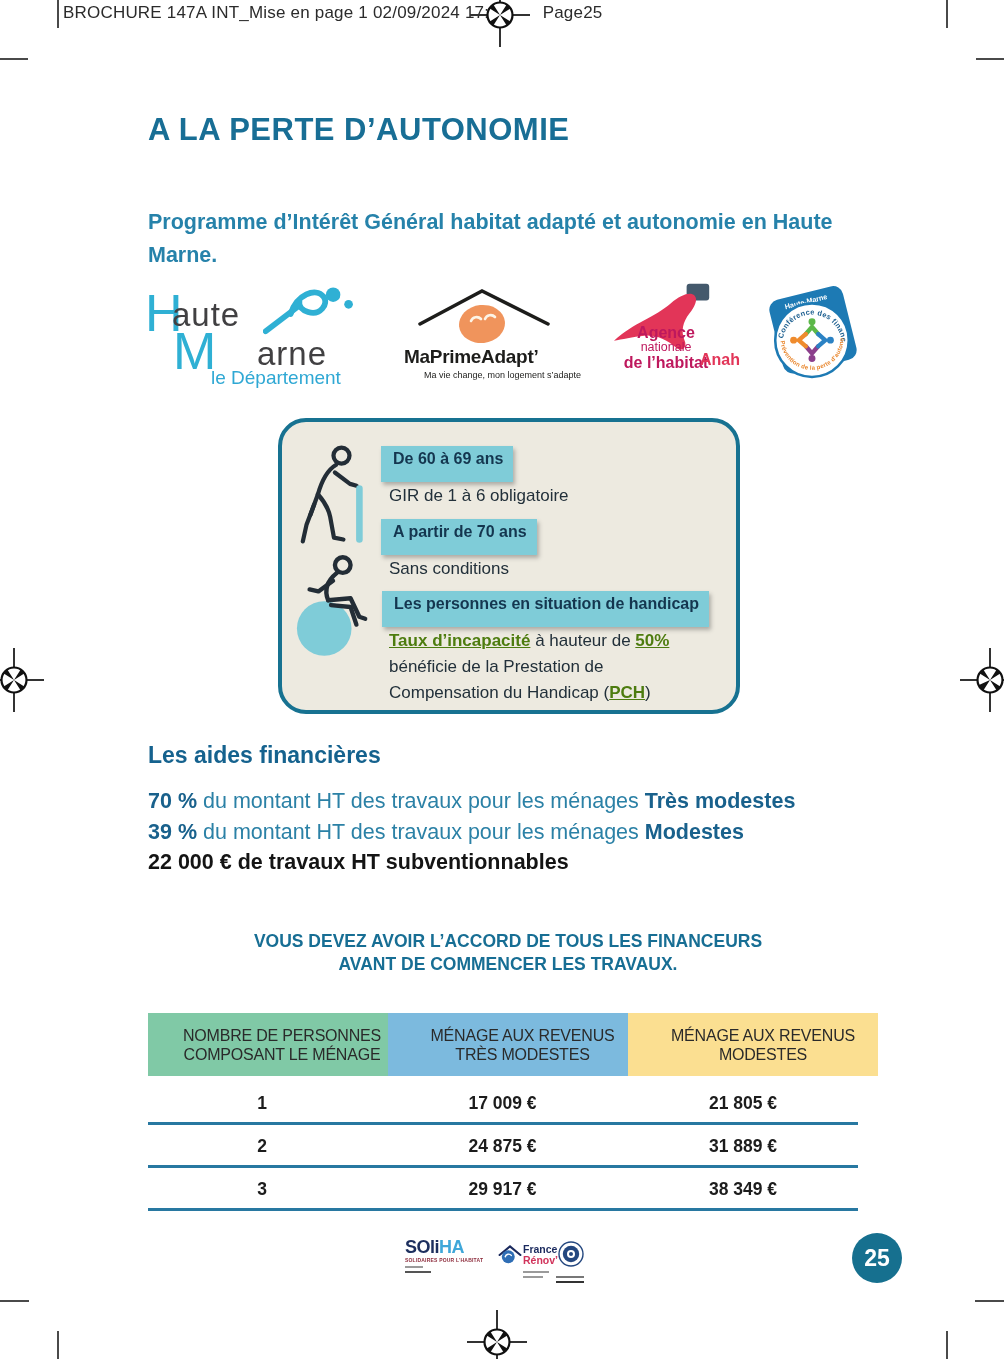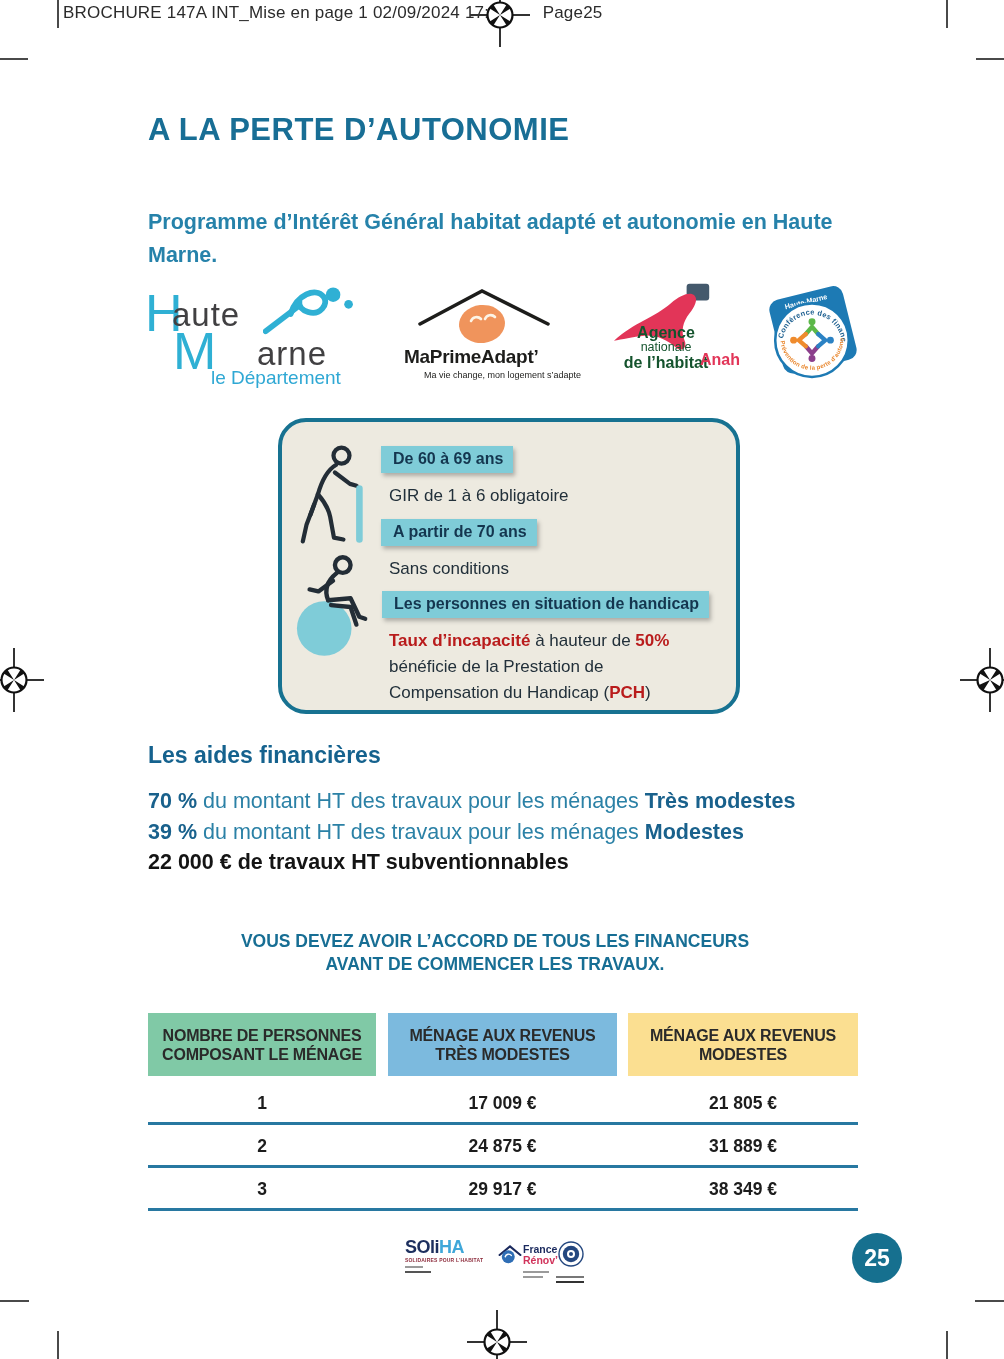--- a/index.html
+++ b/index.html
@@ -18,48 +18,48 @@
 
   
   .hm-logo{position:absolute;left:145px;top:285px;width:215px;height:102px;}
   .hm-big{position:absolute;font-size:52px;font-weight:400;color:#2fb0d4;line-height:1;}
   .hm-word{position:absolute;font-size:33px;color:#414042;line-height:1;letter-spacing:1px;}
   .hm-tag{position:absolute;font-size:19px;color:#2fa8d4;}
   .mpa-logo{position:absolute;left:398px;top:286px;width:172px;height:100px;}
   .mpa-name{position:absolute;left:6px;top:60px;font-size:19px;font-weight:bold;color:#1d1d1b;letter-spacing:-.3px;}
   .mpa-tag{position:absolute;left:6px;top:84px;font-size:9px;color:#1d1d1b;white-space:nowrap;margin-left:20px;}
   .anah-logo{position:absolute;left:612px;top:283px;width:130px;height:110px;}
-  .anah-text{position:absolute;left:6px;top:42px;width:96px;text-align:center;color:#14532d;line-height:15px;}
+  .anah-text{position:absolute;left:6px;top:42px;width:96px;text-align:center;color:#be185d;line-height:15px;}
   .anah-l1{font-size:16px;font-weight:bold;}
   .anah-l2{font-size:12.5px;}
   .anah-l3{font-size:16px;font-weight:bold;}
   .anah-short{position:absolute;left:88px;top:68px;font-size:16px;font-weight:bold;color:#e23558;}
   .badge-logo{position:absolute;left:765px;top:284px;width:94px;height:100px;}
 
   
   .ebox{position:absolute;left:278px;top:418px;width:462px;height:296px;background:#edeae0;
         border:4px solid #177291;border-radius:28px;box-sizing:border-box;}
   .chip{position:absolute;background:#7fccd8;color:#14364f;font-weight:bold;font-size:16px;
-        padding:4px 10px 5px 12px;box-shadow:2px 3px 4px rgba(60,60,60,.35);white-space:nowrap;}
+        padding:4px 10px 14px 12px;box-shadow:2px 3px 4px rgba(60,60,60,.35);white-space:nowrap;}
   .eplain{position:absolute;font-size:17px;color:#22303a;white-space:nowrap;}
   .epara{position:absolute;left:107px;top:206px;width:340px;font-size:17px;color:#22303a;line-height:26px;}
-  .epara b{color:#b91c1c;}
+  .epara b{color:#4d7c0f;text-decoration:underline;}
 
   
   .aides-h{position:absolute;left:148px;top:742px;font-size:23px;font-weight:bold;color:#15628e;}
   .aides{position:absolute;left:148px;top:786px;font-size:21.5px;line-height:30.5px;color:#2b81a6;white-space:nowrap;}
   .aides b{color:#19618c;}
   .aides .dark{color:#141414;font-weight:bold;}
 
   
-  .notice{position:absolute;left:140px;top:930px;width:710px;text-align:center;font-size:17.5px;
+  .notice{position:absolute;left:153px;top:930px;width:710px;text-align:center;font-size:17.5px;
           font-weight:bold;color:#176e94;line-height:23px;}
   .tcaption{position:absolute;left:148px;top:984px;width:710px;text-align:center;font-size:17px;color:#2b2b2b;}
   .th{position:absolute;top:1013px;height:63px;display:flex;align-items:center;justify-content:center;
-      text-align:center;font-size:16px;font-weight:bold;color:#2a2a2a;line-height:19px;letter-spacing:-.2px;}
+      text-align:center;font-size:16px;font-weight:normal;color:#2a2a2a;line-height:19px;letter-spacing:-.2px;padding-left:20px;}
   .th1{left:148px;width:228px;background:#80c9a6;}
   .th2{left:388px;width:229px;background:#7cbade;}
   .th3{left:628px;width:230px;background:#fbdf91;}
   .trow{position:absolute;left:148px;width:710px;height:22px;}
   .trow span{position:absolute;display:block;text-align:center;font-size:17.5px;font-weight:bold;color:#1c1c1c;}
   .tc1{left:0;width:228px;} .tc2{left:240px;width:229px;} .tc3{left:480px;width:230px;}
   .rline{position:absolute;left:148px;width:710px;height:2.5px;background:#2878a1;}
 
   
   .soliha{position:absolute;left:405px;top:1238px;width:80px;height:56px;}

